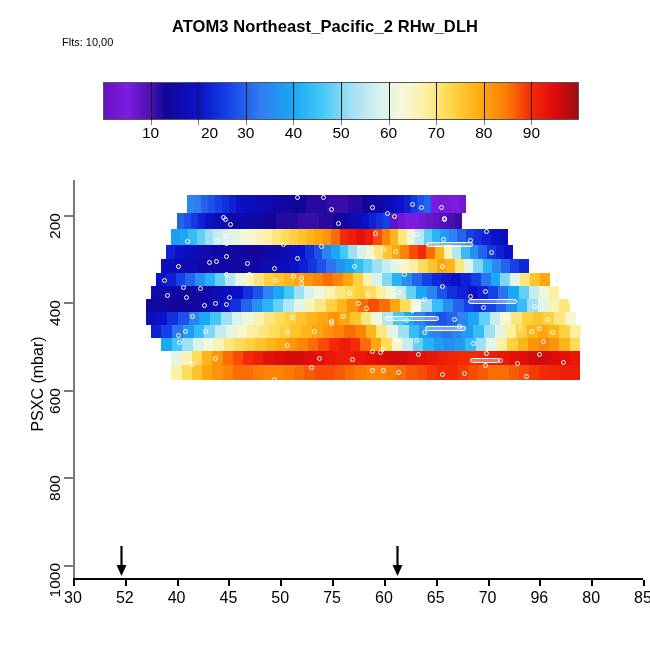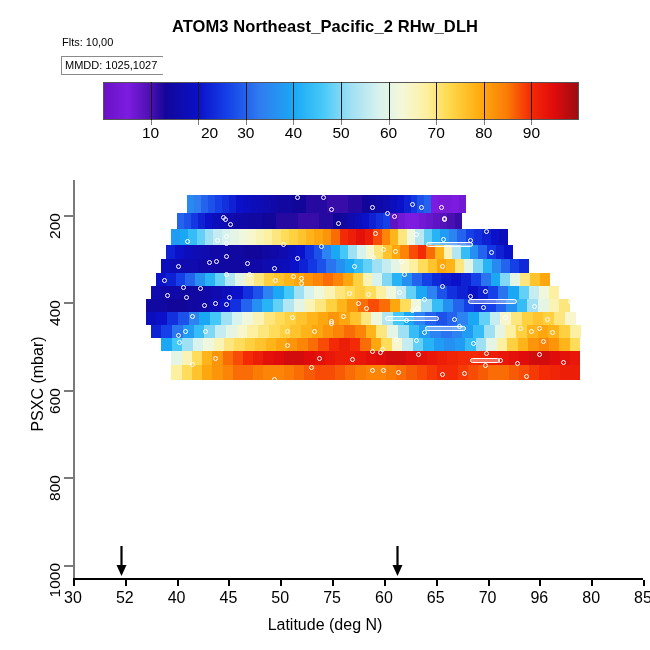--- a/index.html
+++ b/index.html
@@ -92,23 +92,20 @@
 </style>
 </head>
 <body>
 
 <div id="figure">
 
   <div id="title">ATOM3 Northeast_Pacific_2 RHw_DLH</div>
 
   <div id="flts">Flts: 10,00</div>
 
-  <div id="mmdd-box">
-    <div id="mmdd">MMDD: 1025,1027</div>
-  </div>
 
   <div id="cbar-wrap">
     <div id="cbar" style="background: linear-gradient(to right, rgb(106, 17, 196) 0%, rgb(125, 28, 224) 5%, rgb(74, 15, 176) 10%, rgb(18, 6, 154) 13%, rgb(11, 17, 200) 20%, rgb(21, 64, 232) 26%, rgb(47, 125, 240) 33%, rgb(26, 168, 245) 40%, rgb(68, 200, 248) 46%, rgb(159, 224, 244) 52%, rgb(216, 242, 238) 58%, rgb(245, 248, 216) 63%, rgb(253, 240, 160) 68%, rgb(255, 216, 74) 73%, rgb(255, 174, 16) 79%, rgb(251, 124, 5) 85%, rgb(244, 42, 6) 90%, rgb(224, 11, 11) 95%, rgb(156, 13, 18) 100%);"></div>
   <div class="cbar-sep" style="left: 47.6px;"></div>
       <div class="cbar-tick" style="left: 47.6px;"></div>
       <div class="cbar-sep" style="left: 95.2px;"></div>
       <div class="cbar-tick" style="left: 95.2px;"></div>
       <div class="cbar-sep" style="left: 142.8px;"></div>
       <div class="cbar-tick" style="left: 142.8px;"></div>
       <div class="cbar-sep" style="left: 190.4px;"></div>
@@ -793,21 +790,20 @@
       <div class="marker" style="left: 310.059px; top: 190.873px;"></div>
       <div class="marker" style="left: 201.779px; top: 199.54px;"></div>
       <div class="marker" style="left: 238.861px; top: 187.839px;"></div>
       <div class="marker" style="left: 453.524px; top: 196.366px;"></div>
       <div class="marker" style="left: 299.896px; top: 190.49px;"></div>
     </div>
 
   <div id="yaxis-line"></div>
   <div id="xaxis-line"></div>
 
-  <div id="xtitle">Latitude (deg N)</div>
   <div id="ytitle">PSXC (mbar)</div>
 
 <div class="cbar-lab" style="left: 150.6px; top: 124px;">10</div>
     <div class="cbar-lab" style="left: 198.2px; top: 124px; text-align: right;">20</div>
     <div class="cbar-lab" style="left: 245.8px; top: 124px;">30</div>
     <div class="cbar-lab" style="left: 293.4px; top: 124px;">40</div>
     <div class="cbar-lab" style="left: 341px; top: 124px;">50</div>
     <div class="cbar-lab" style="left: 388.6px; top: 124px;">60</div>
     <div class="cbar-lab" style="left: 436.2px; top: 124px;">70</div>
     <div class="cbar-lab" style="left: 483.8px; top: 124px;">80</div>

